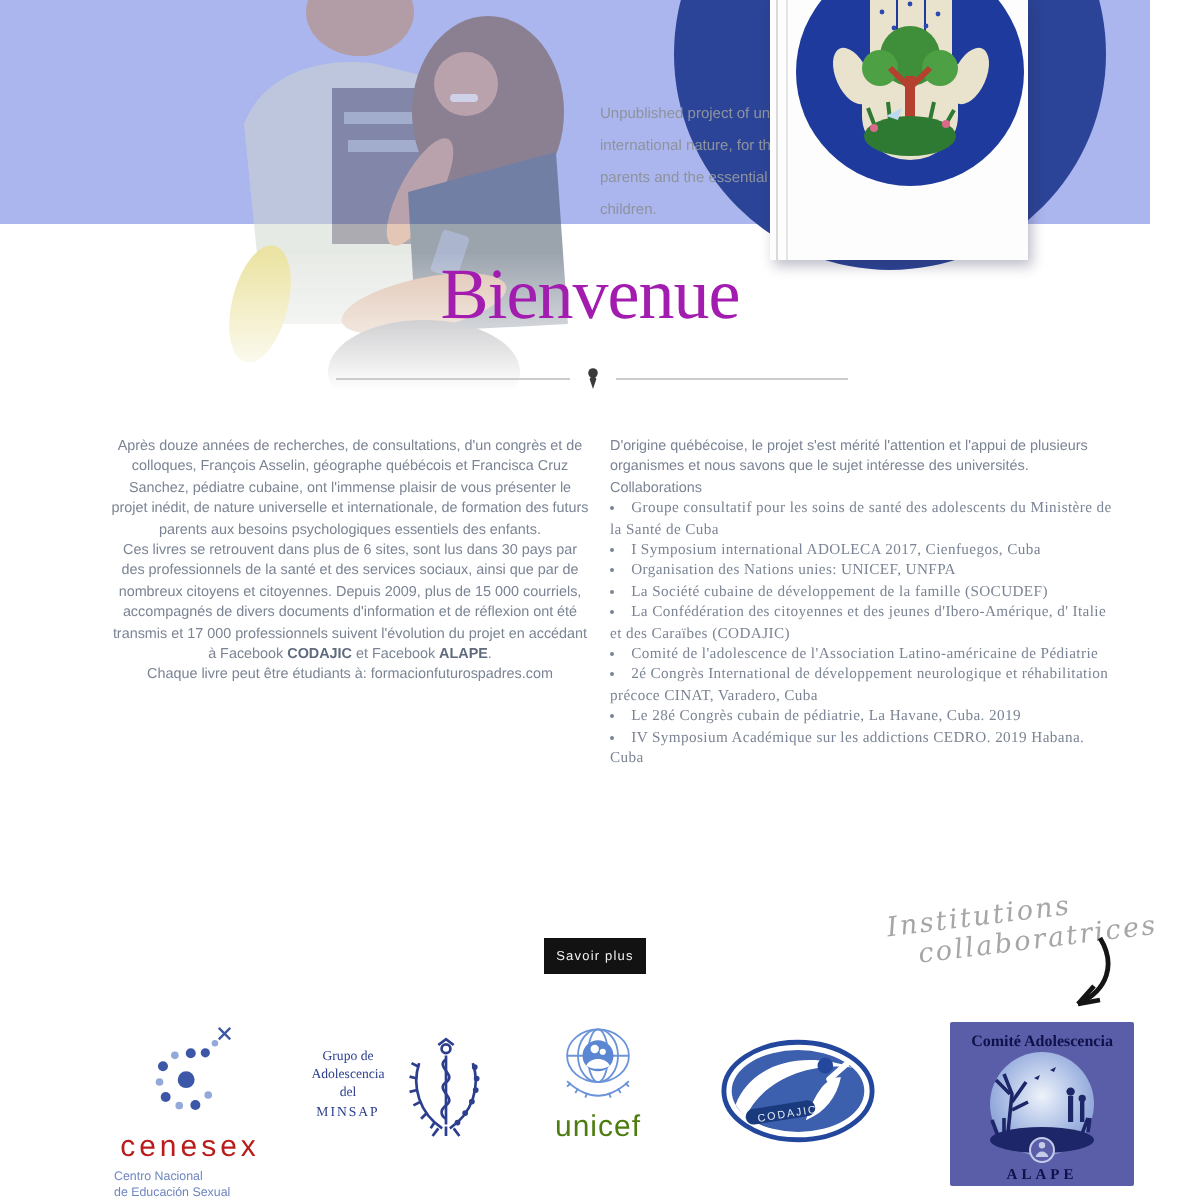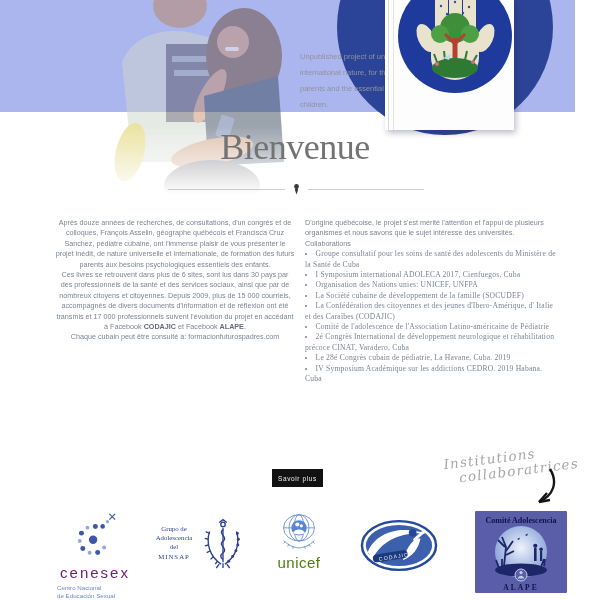--- a/index.html
+++ b/index.html
@@ -16,21 +16,21 @@
   .hero-caption{position:absolute;left:300px;top:49px;width:162px;margin:0;z-index:4;
                 font-size:7.5px;line-height:16px;color:#8d939e;}
   .book{position:absolute;left:385px;top:0;width:129px;height:130px;background:#fdfdfd;z-index:5;
         box-shadow:2px 3px 6px rgba(40,40,80,.3);overflow:hidden;}
   .book-spine{position:absolute;left:3px;top:0;bottom:0;width:4px;
               border-left:1px solid #d9d9d9;border-right:1px solid #e4e4e4;}
 
   
   .page-title{position:absolute;left:0;top:126px;width:590px;margin:0;text-align:center;z-index:6;
               font-family:"Liberation Serif",serif;font-weight:400;font-size:36px;
-              letter-spacing:-.5px;color:#737373;}
+              letter-spacing:-.5px;color:#a21caf;}
   .divider{position:absolute;left:168px;top:183px;width:256px;height:12px;display:flex;
            align-items:center;z-index:6;}
   .divider .line{flex:1;height:1px;background:#cccccc;}
   .divider svg{margin:0 7px;}
 
   
   .columns{position:absolute;left:55px;top:218px;width:502px;display:flex;gap:10px;z-index:6;
            color:#7b8494;}
   .col-left{width:240px;font-size:7.2px;line-height:10.4px;}
   .col-left p{margin:0;text-align:center;}
@@ -48,21 +48,21 @@
           font-family:"Liberation Sans",sans-serif;cursor:pointer;}
   .annotation{position:absolute;left:444px;top:449px;z-index:6;transform:rotate(-7deg);
               font-family:"DejaVu Serif",serif;font-style:italic;font-size:13.5px;
               letter-spacing:1.2px;color:#a6a6a6;line-height:15px;}
   .annotation .l2{margin-left:14px;}
   .arrow-svg{position:absolute;left:521px;top:466px;z-index:6;}
 
   
   .logo{position:absolute;z-index:6;}
   .logo-cenesex{left:53px;top:513px;width:84px;text-align:center;}
-  .cenesex-name{font-size:15px;letter-spacing:2px;color:#701a75;margin-top:1px;}
+  .cenesex-name{font-size:15px;letter-spacing:2px;color:#b91c1c;margin-top:1px;}
   .cenesex-sub{font-size:6.2px;line-height:7.5px;color:#6e86c0;text-align:left;margin-left:4px;margin-top:3px;}
   .logo-minsap{left:148px;top:517px;display:flex;align-items:flex-start;}
   .minsap-text{width:52px;padding-top:7px;font-family:"Liberation Serif",serif;font-size:6.8px;
                line-height:9px;color:#2c3f8e;text-align:center;}
   .minsap-text .m4{letter-spacing:1px;margin-top:1px;}
   .logo-unicef{left:266px;top:513px;width:66px;text-align:center;}
   .unicef-name{font-size:15px;color:#4d7c0f;letter-spacing:.5px;margin-top:0;}
   .logo-codajic{left:360px;top:519px;}
   .logo-alape{left:459px;top:511px;padding-left:16px;}
   .svg-label{font-family:"Liberation Sans",sans-serif;}
@@ -145,21 +145,21 @@
       <circle cx="4.5" cy="2.5" r="2.4" fill="#3a3a3a"></circle>
       <path d="M4.5,3 L6.2,5.5 L4.5,10.5 L2.8,5.5 Z" fill="#3a3a3a"></path>
     </svg>
     <span class="line"></span>
   </div>
 
   <div class="columns">
     <div class="col-left">
       <p>Après douze années de recherches, de consultations, d'un congrès et de colloques, François Asselin, géographe québécois et Francisca Cruz Sanchez, pédiatre cubaine, ont l'immense plaisir de vous présenter le projet inédit, de nature universelle et internationale, de formation des futurs parents aux besoins psychologiques essentiels des enfants.</p>
       <p><span>Ces livres se retrouvent dans plus de 6 sites, sont lus dans 30 pays par des professionnels de la santé et des services sociaux, ainsi que par de nombreux citoyens et citoyennes.  Depuis 2009, plus de 15 000 courriels, accompagnés de divers documents d'information et de réflexion ont été transmis et 17 000 professionnels suivent l'évolution du projet en accédant à Facebook </span><b>CODAJIC</b><span> et Facebook </span><b>ALAPE</b><span>.</span></p>
-      <p>Chaque cubain peut être consulté à: formacionfuturospadres.com</p>
+      <p>Chaque livre peut être étudiants à: formacionfuturospadres.com</p>
     </div>
     <div class="col-right">
       <p>D'origine québécoise, le projet s'est mérité l'attention et l'appui de plusieurs organismes et nous savons que le sujet intéresse des universités.</p>
       <p>Collaborations</p>
       <ul>
         <li>Groupe consultatif pour les soins de santé des adolescents du Ministère de la Santé de Cuba</li>
         <li>I Symposium international ADOLECA 2017, Cienfuegos, Cuba</li>
         <li>Organisation des Nations unies: UNICEF, UNFPA</li>
         <li>La Société cubaine de développement de la famille (SOCUDEF)</li>
         <li>La Confédération des citoyennes et des jeunes d'Ibero-Amérique, d' Italie et des Caraïbes (CODAJIC)</li>

